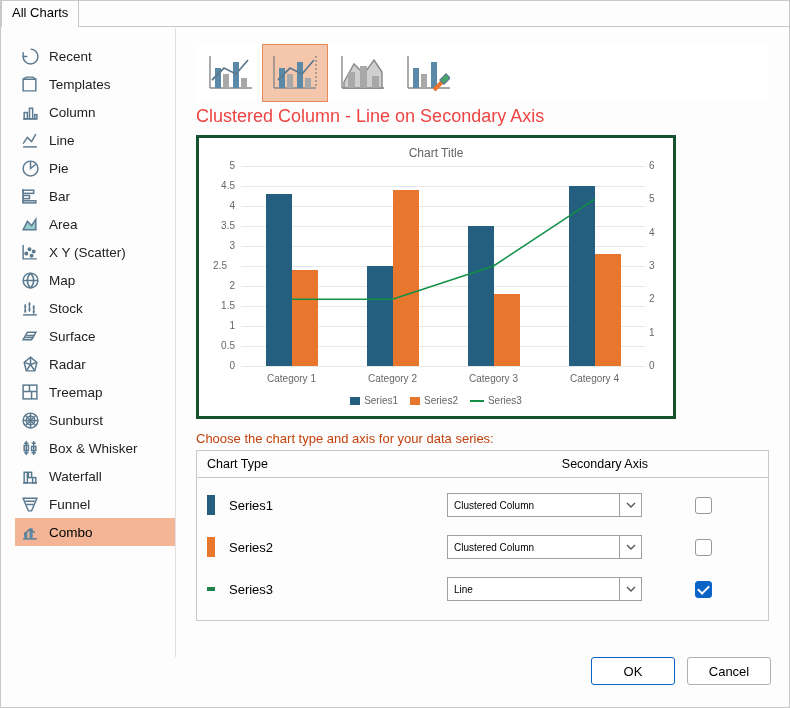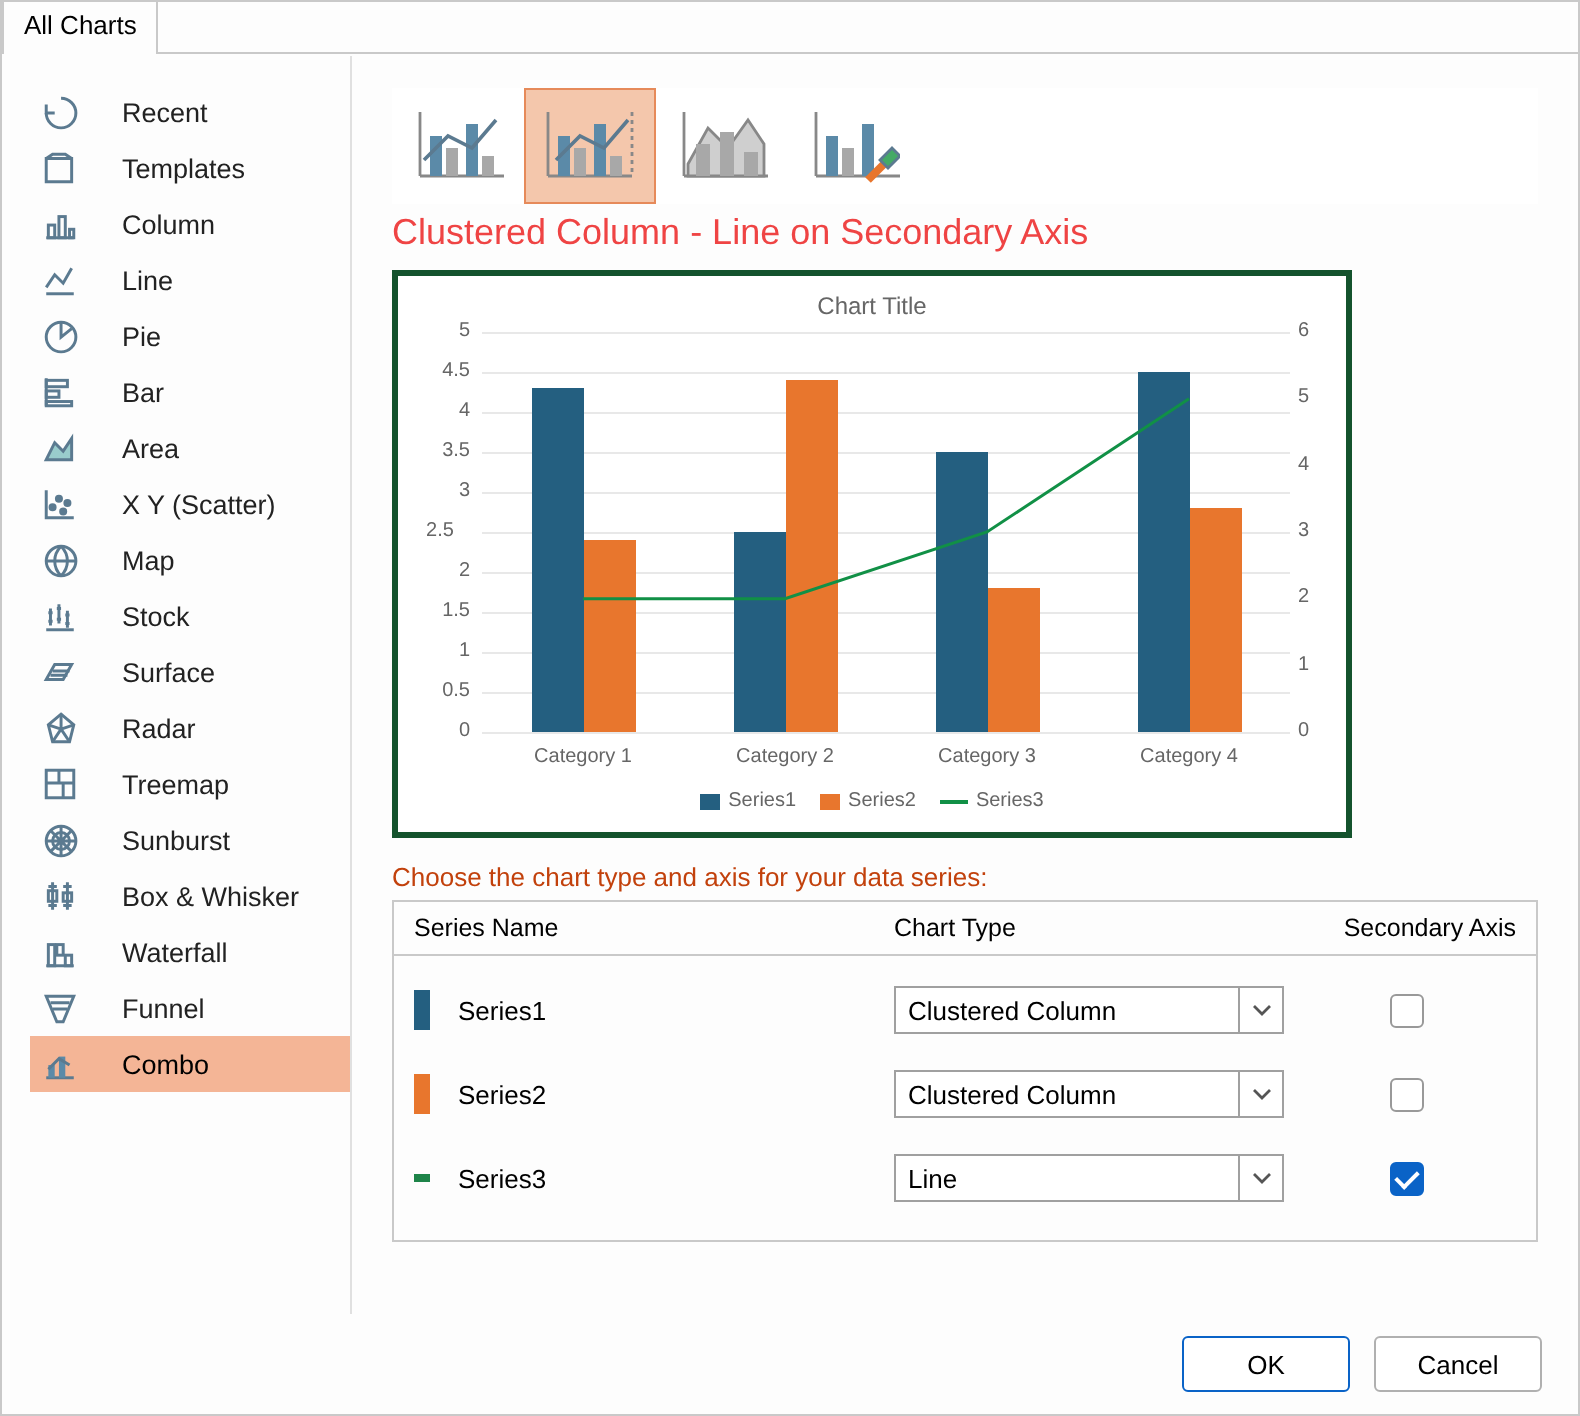--- a/index.html
+++ b/index.html
@@ -41,21 +41,21 @@
     border-right: 1px solid #e0e0e0;
     padding: 14px 0 14px 14px;
     background: #fdfdfd;
   }
   .sidebar-item {
     display: flex; align-items: center;
     height: 28px;
     padding-left: 6px;
     cursor: pointer;
     color: #333;
-    gap: 22px;
+    gap: 10px;
   }
   .sidebar-item.active { background: #f4b596; }
   .sidebar-item svg { width: 18px; height: 18px; flex: 0 0 18px; }
   .sidebar-label { font-size: 13.5px; color: #222; }
   .sidebar-item.active .sidebar-label { color: #000; }
 
   .main {
     flex: 1;
     padding: 16px 20px 10px 20px;
     display: flex; flex-direction: column;
@@ -132,21 +132,21 @@
     height: 42px;
   }
   .series-name-cell { display: flex; align-items: center; gap: 14px; }
   .series-swatch { width: 8px; height: 20px; }
   .series-swatch.line { height: 4px; }
   .combo-select {
     position: relative;
     border: 1px solid #a0a0a0;
     height: 24px; width: 195px;
     display: flex; align-items: center;
-    padding: 0 6px; font-size: 13px;
+    padding: 0 6px; font-size: 10px;
     background: #fff;
   }
   .combo-select .arrow {
     position: absolute; right: 0; top: 0; bottom: 0; width: 22px;
     border-left: 1px solid #a0a0a0;
     display: flex; align-items: center; justify-content: center;
   }
   .chk {
     width: 17px; height: 17px;
     border: 1px solid #999; border-radius: 3px;
@@ -162,21 +162,21 @@
     left: 4px; top: 1px;
     width: 5px; height: 9px;
     border: solid #fff; border-width: 0 2px 2px 0;
     transform: rotate(45deg);
   }
   .sh3-cell { text-align: center; }
 
   .footer {
     position: absolute; bottom: 0; left: 0; right: 0;
     height: 50px;
-    display: flex; justify-content: flex-end; align-items: center;
+    display: flex; justify-content: flex-end; 
     padding: 0 18px; gap: 12px;
   }
   .dlg-btn {
     min-width: 84px; height: 28px;
     border: 1px solid #b0b0b0;
     background: #fff;
     border-radius: 3px;
     padding: 0 14px;
     font-size: 13px;
     cursor: pointer;
@@ -452,21 +452,20 @@
               <div class="swatch-line" style="background: rgb(17, 144, 70);"></div>
               <span>Series3</span>
             </div>
           </div>
       </div>
 
       <div class="choose-text">Choose the chart type and axis for your data series:</div>
 
       <div class="series-table">
         <div class="series-header">
-          <div class="sh1">Series Name</div>
           <div class="sh2">Chart Type</div>
           <div class="sh3">Secondary Axis</div>
         </div>
         <div class="series-body">
             <div class="series-row">
               <div class="series-name-cell">
                 <div class="series-swatch" style="background: rgb(36, 95, 128);"></div>
                 <span>Series1</span>
               </div>
               <div class="combo-select">

